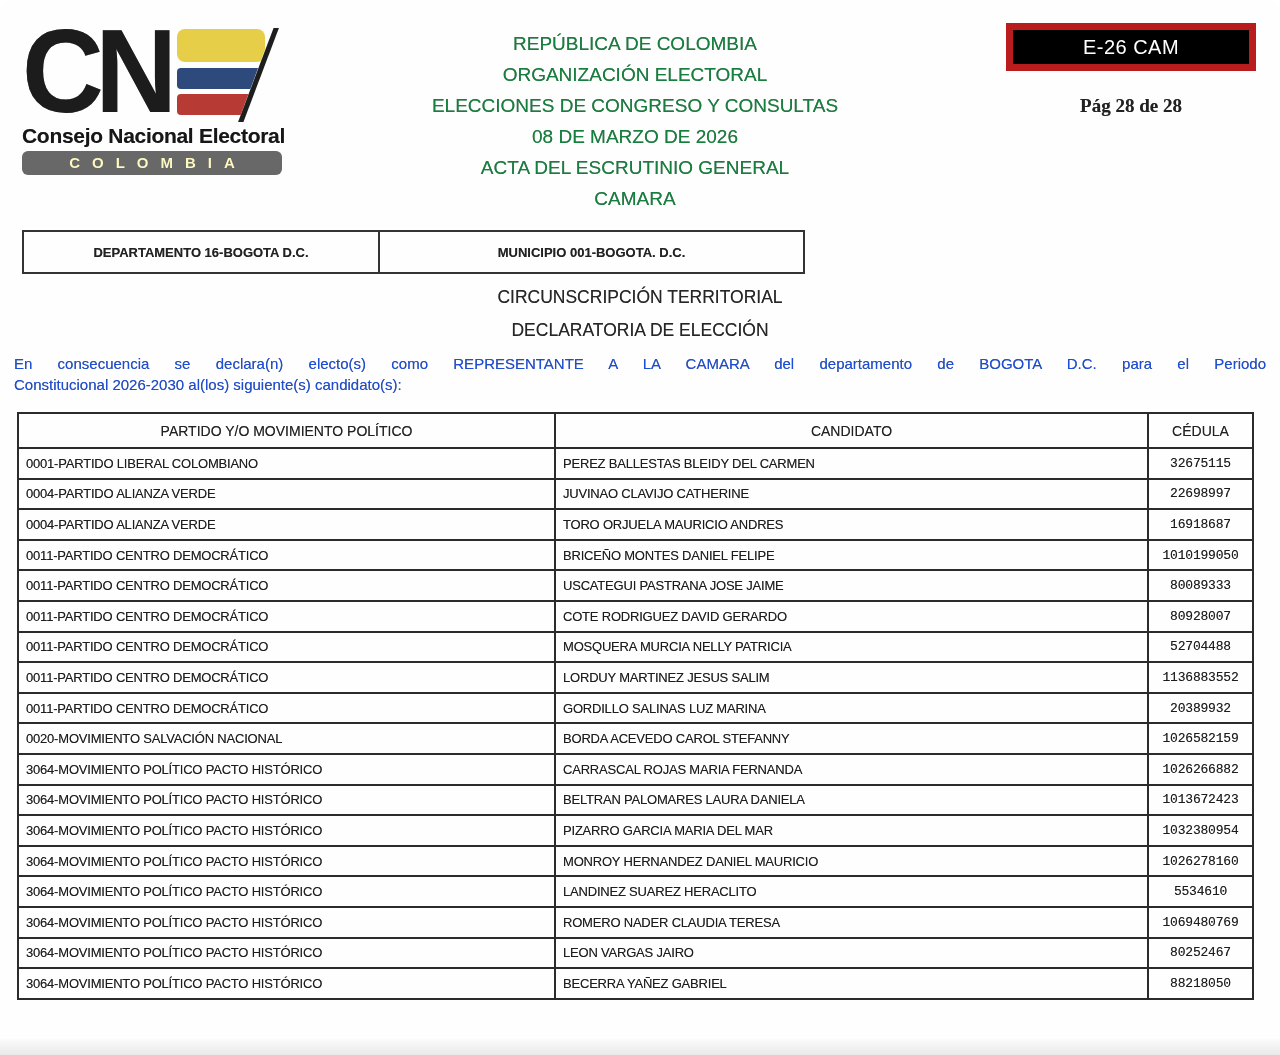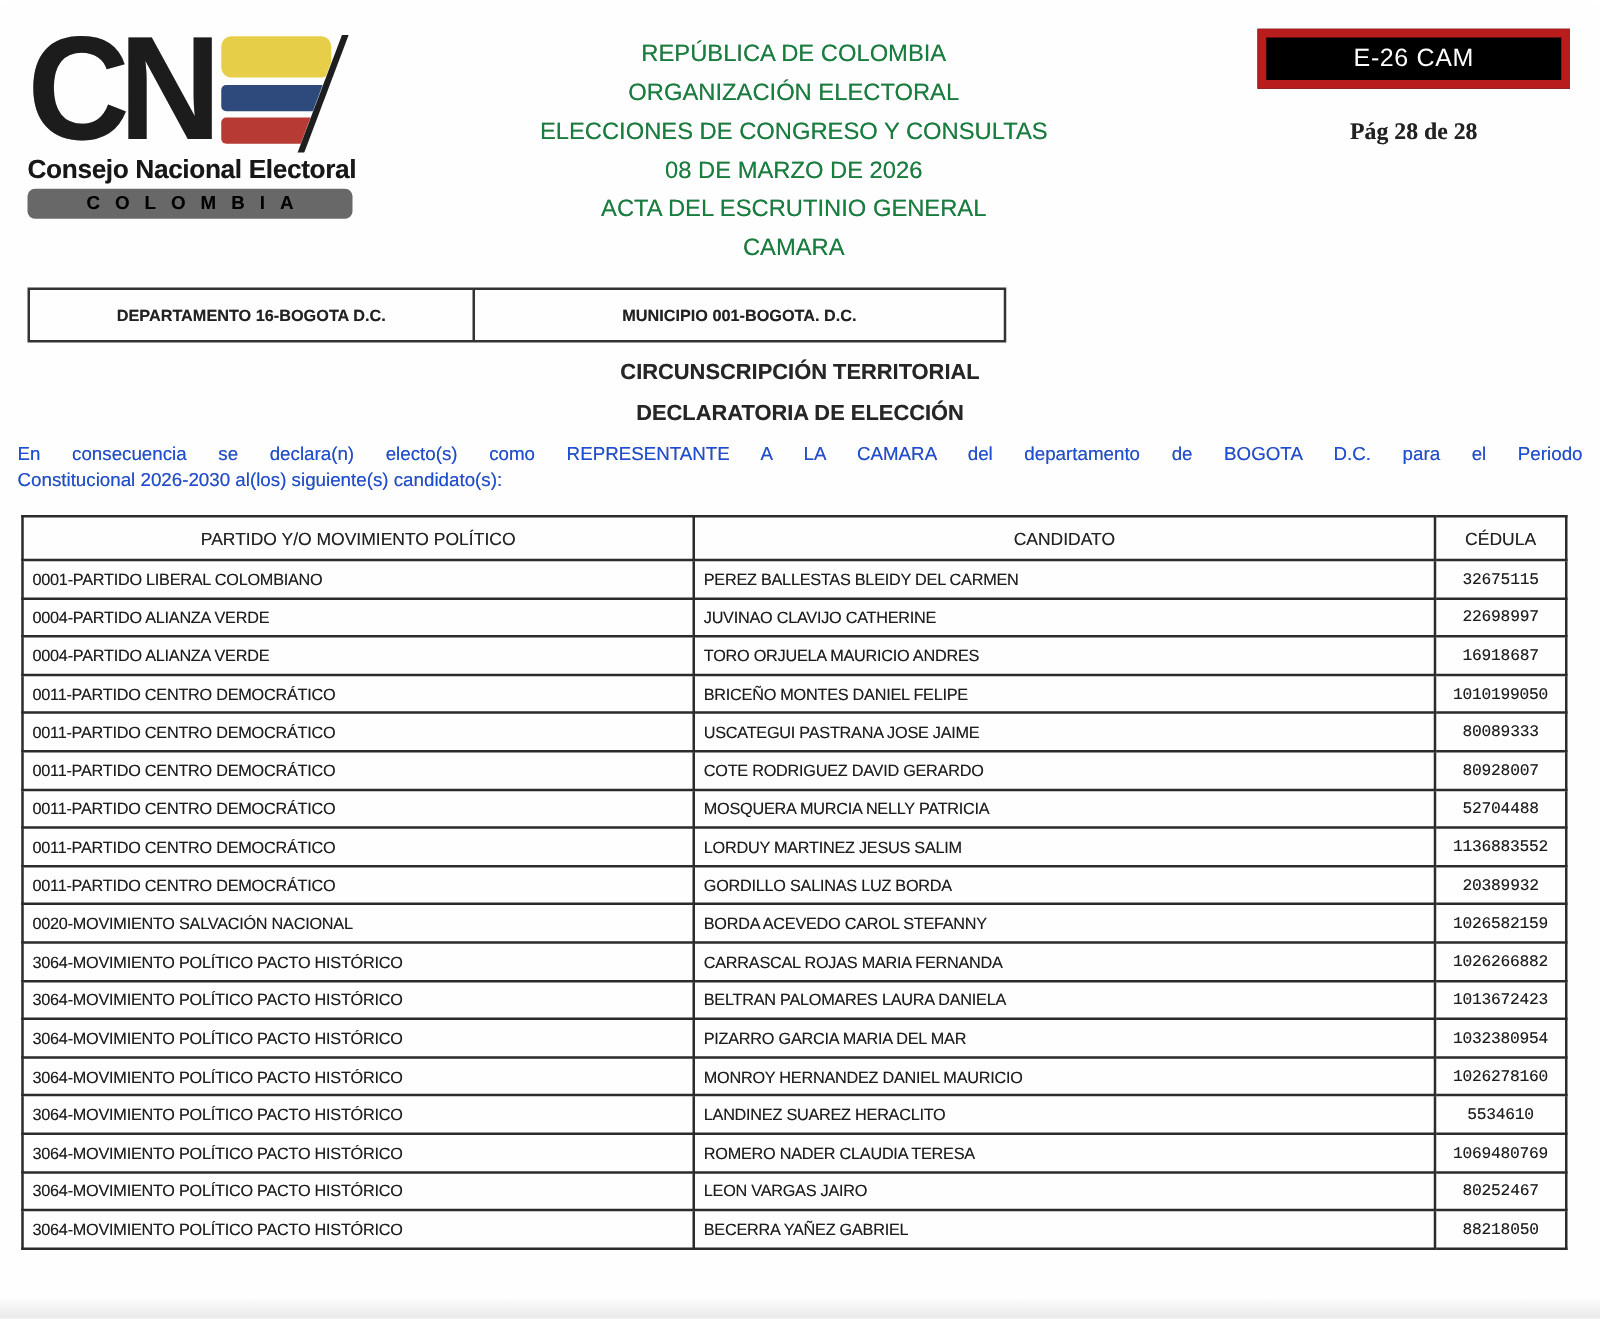--- a/index.html
+++ b/index.html
@@ -20,21 +20,21 @@
   .cn-row { display:flex; align-items:flex-start; height:96px; }
   .cn-text {
     font-weight:bold; font-size:118px; line-height:106px;
     letter-spacing:-9px; margin-top:-2px; color:#1c1c1c;
     transform:scaleX(.96); transform-origin:left top;
   }
   .flag-svg { margin-left:2px; margin-top:8px; }
   .org-name { font-size:21px; font-weight:bold; letter-spacing:-.3px; white-space:nowrap; margin-top:8px; color:#171717; }
   .colombia-bar {
     margin-top:3px; width:248px; background:#686868; border-radius:6px;
-    color:#000000; font-weight:bold; font-size:15px; letter-spacing:12px;
+    color:#fef9c3; font-weight:bold; font-size:15px; letter-spacing:12px;
     text-align:center; padding:3px 0 4px 12px;
   }
 
   .titles { flex:1 1 auto; text-align:center; padding:8px 30px 0 0; font-size:19px; line-height:31px; color:#15803d; }
 
   .right-col { width:250px; flex:0 0 250px; }
   .form-code {
     margin-top:3px; height:34px; background:#000; border:7px solid #b91c1c;
     color:#fff; display:flex; align-items:center; justify-content:center;
     font-size:20px; letter-spacing:.5px;
@@ -47,21 +47,21 @@
   
   .location-row {
     margin:17px 0 0 22px; width:783px; box-sizing:border-box;
     border:2px solid #333; display:flex; height:44px;
   }
   .location-cell { display:flex; align-items:center; justify-content:center; font-size:13px; font-weight:bold; color:#222; }
   .location-cell.dep { width:356px; border-right:2px solid #333; box-sizing:border-box; }
   .location-cell.mun { flex:1; }
 
   
-  .subtitle { text-align:center; font-size:17.5px; color:#262626; line-height:20px;font-weight:bold; }
+  .subtitle { text-align:center; font-size:17.5px; color:#262626; line-height:20px; }
   .subtitle.s1 { margin-top:13px; }
   .subtitle.s2 { margin-top:13px; }
 
   
   .declaration { margin:13px 14px 0 14px; font-size:15px; line-height:21px; color:#1d4ed8; }
   .decl-line1 { text-align:justify; text-align-last:justify; }
   .decl-line2 { text-align:left; }
 
   
   table.results {
@@ -186,21 +186,21 @@
           <td class="col-candidate">MOSQUERA MURCIA NELLY PATRICIA</td>
           <td class="col-cedula">52704488</td>
         </tr>
         <tr>
           <td class="col-party">0011-PARTIDO CENTRO DEMOCRÁTICO</td>
           <td class="col-candidate">LORDUY MARTINEZ JESUS SALIM</td>
           <td class="col-cedula">1136883552</td>
         </tr>
         <tr>
           <td class="col-party">0011-PARTIDO CENTRO DEMOCRÁTICO</td>
-          <td class="col-candidate">GORDILLO SALINAS LUZ BORDA</td>
+          <td class="col-candidate">GORDILLO SALINAS LUZ MARINA</td>
           <td class="col-cedula">20389932</td>
         </tr>
         <tr>
           <td class="col-party">0020-MOVIMIENTO SALVACIÓN NACIONAL</td>
           <td class="col-candidate">BORDA ACEVEDO CAROL STEFANNY</td>
           <td class="col-cedula">1026582159</td>
         </tr>
         <tr>
           <td class="col-party">3064-MOVIMIENTO POLÍTICO PACTO HISTÓRICO</td>
           <td class="col-candidate">CARRASCAL ROJAS MARIA FERNANDA</td>

